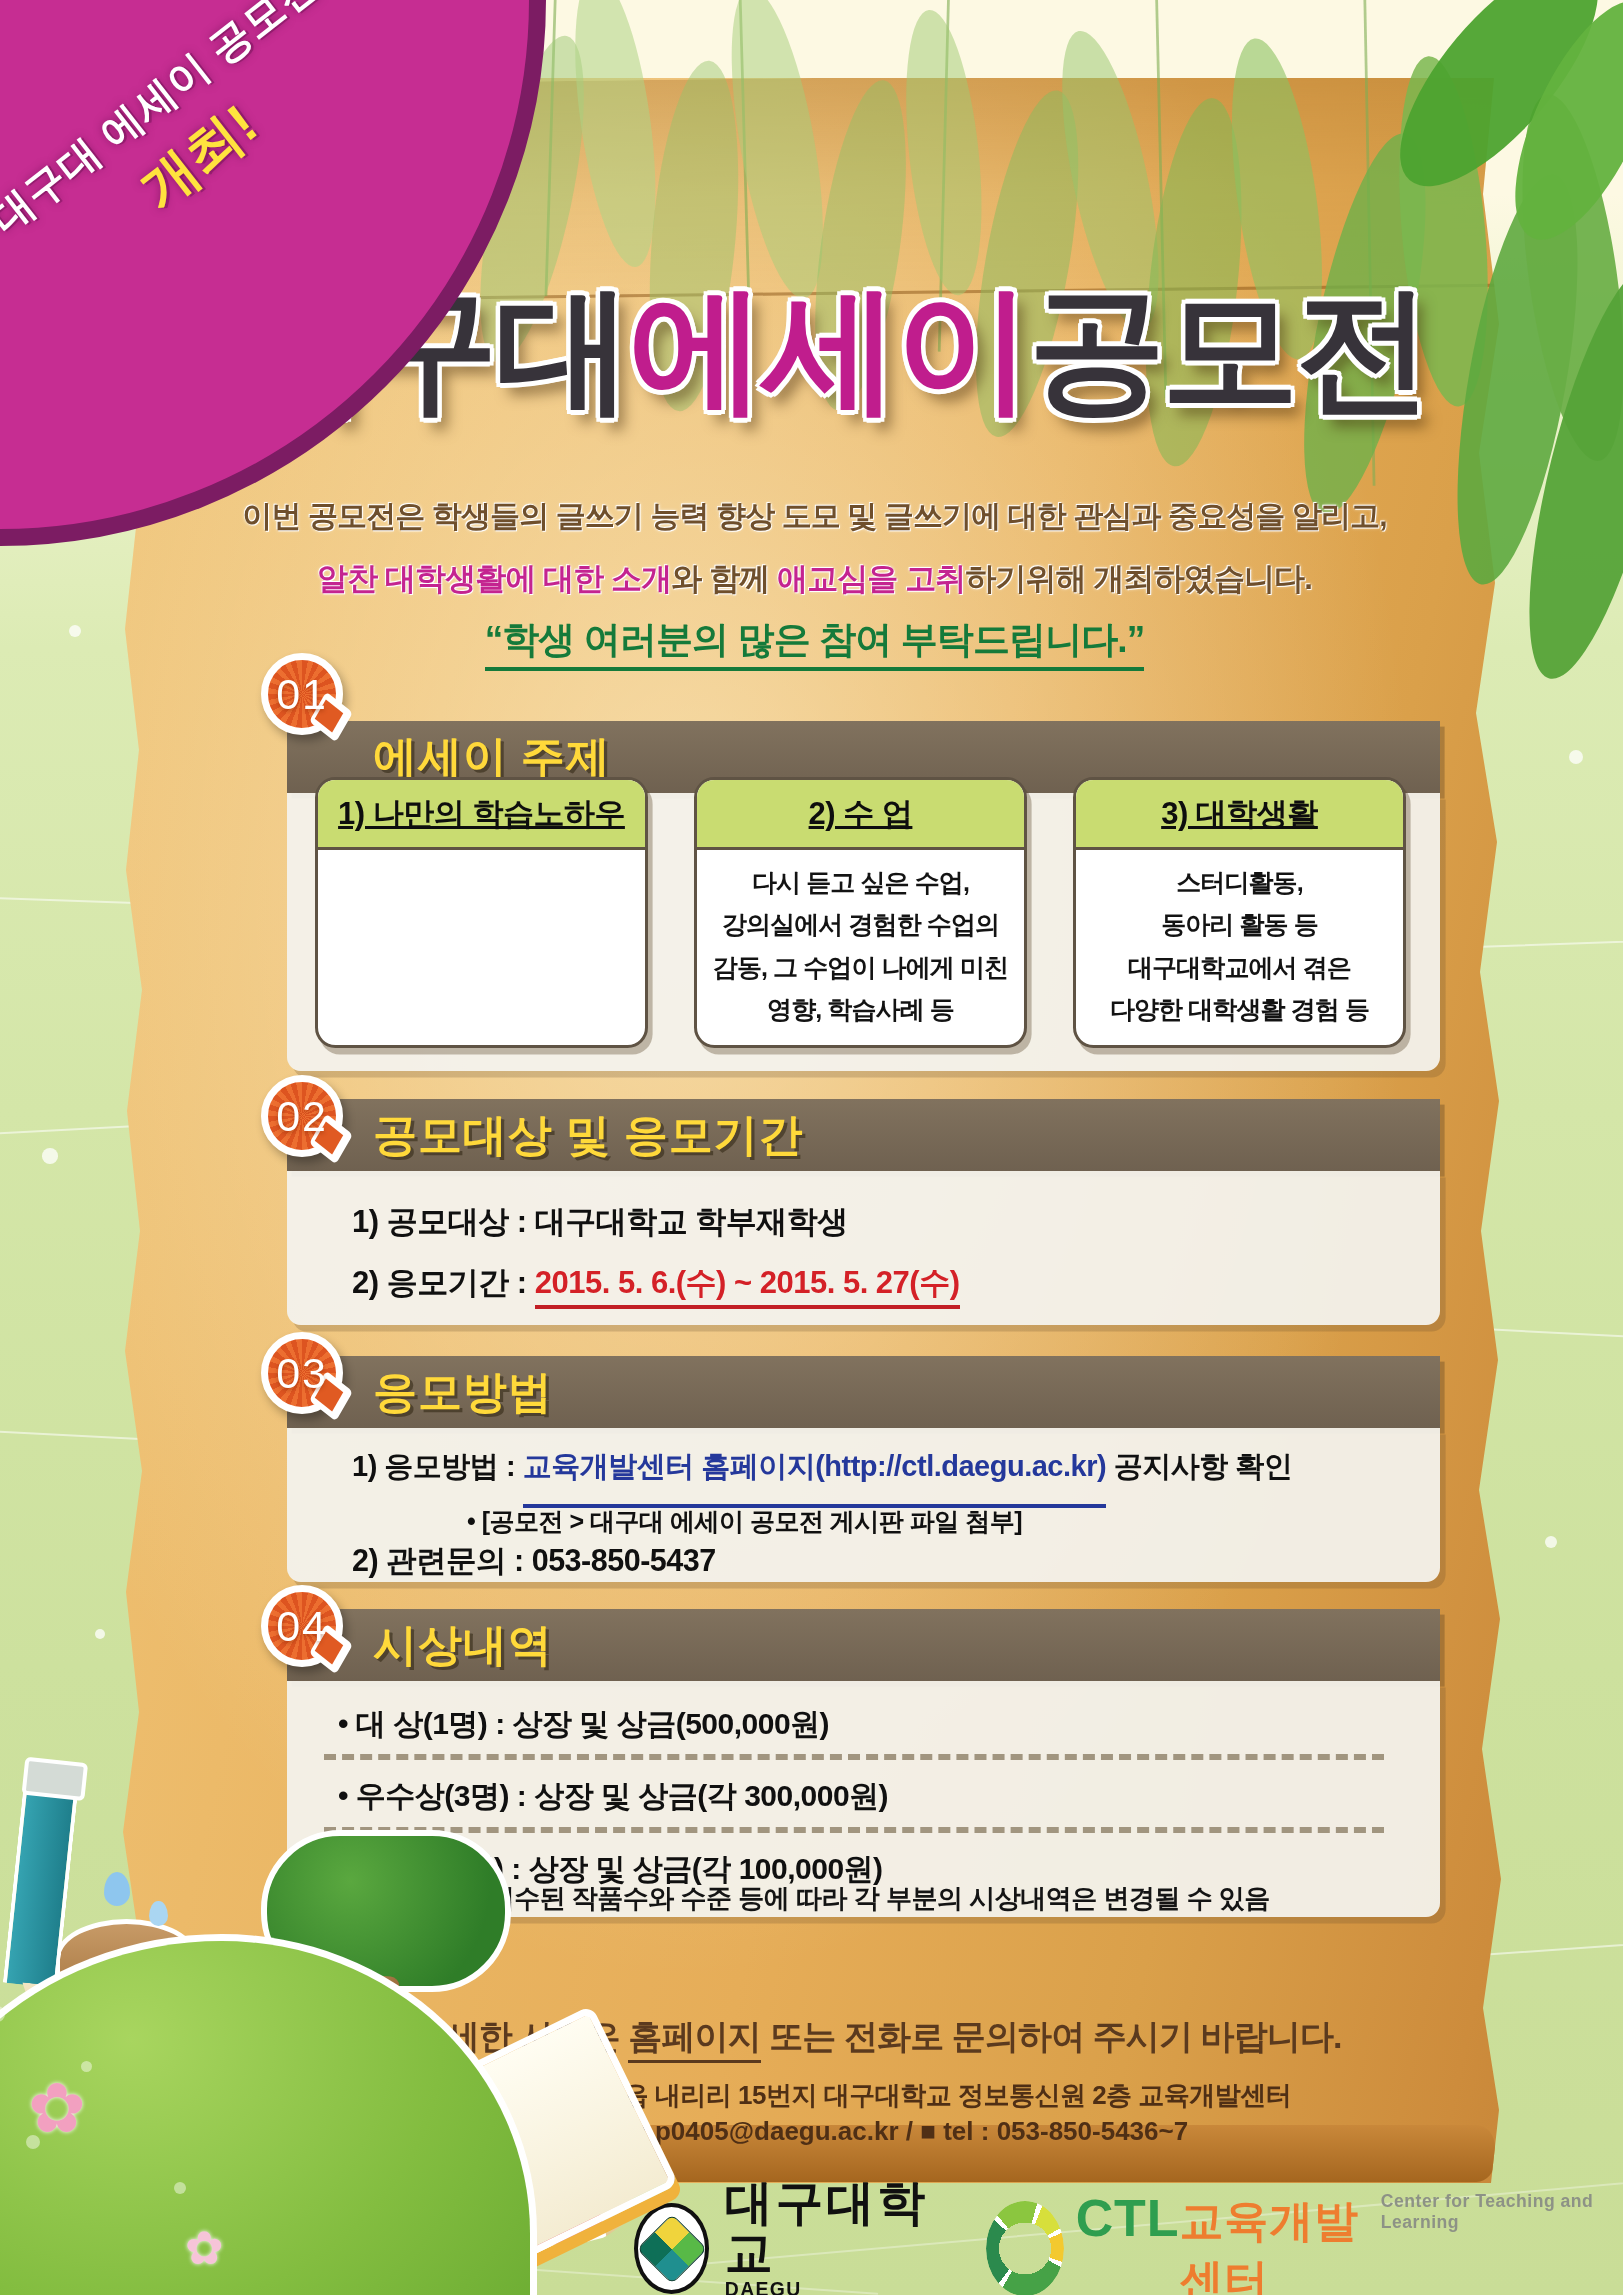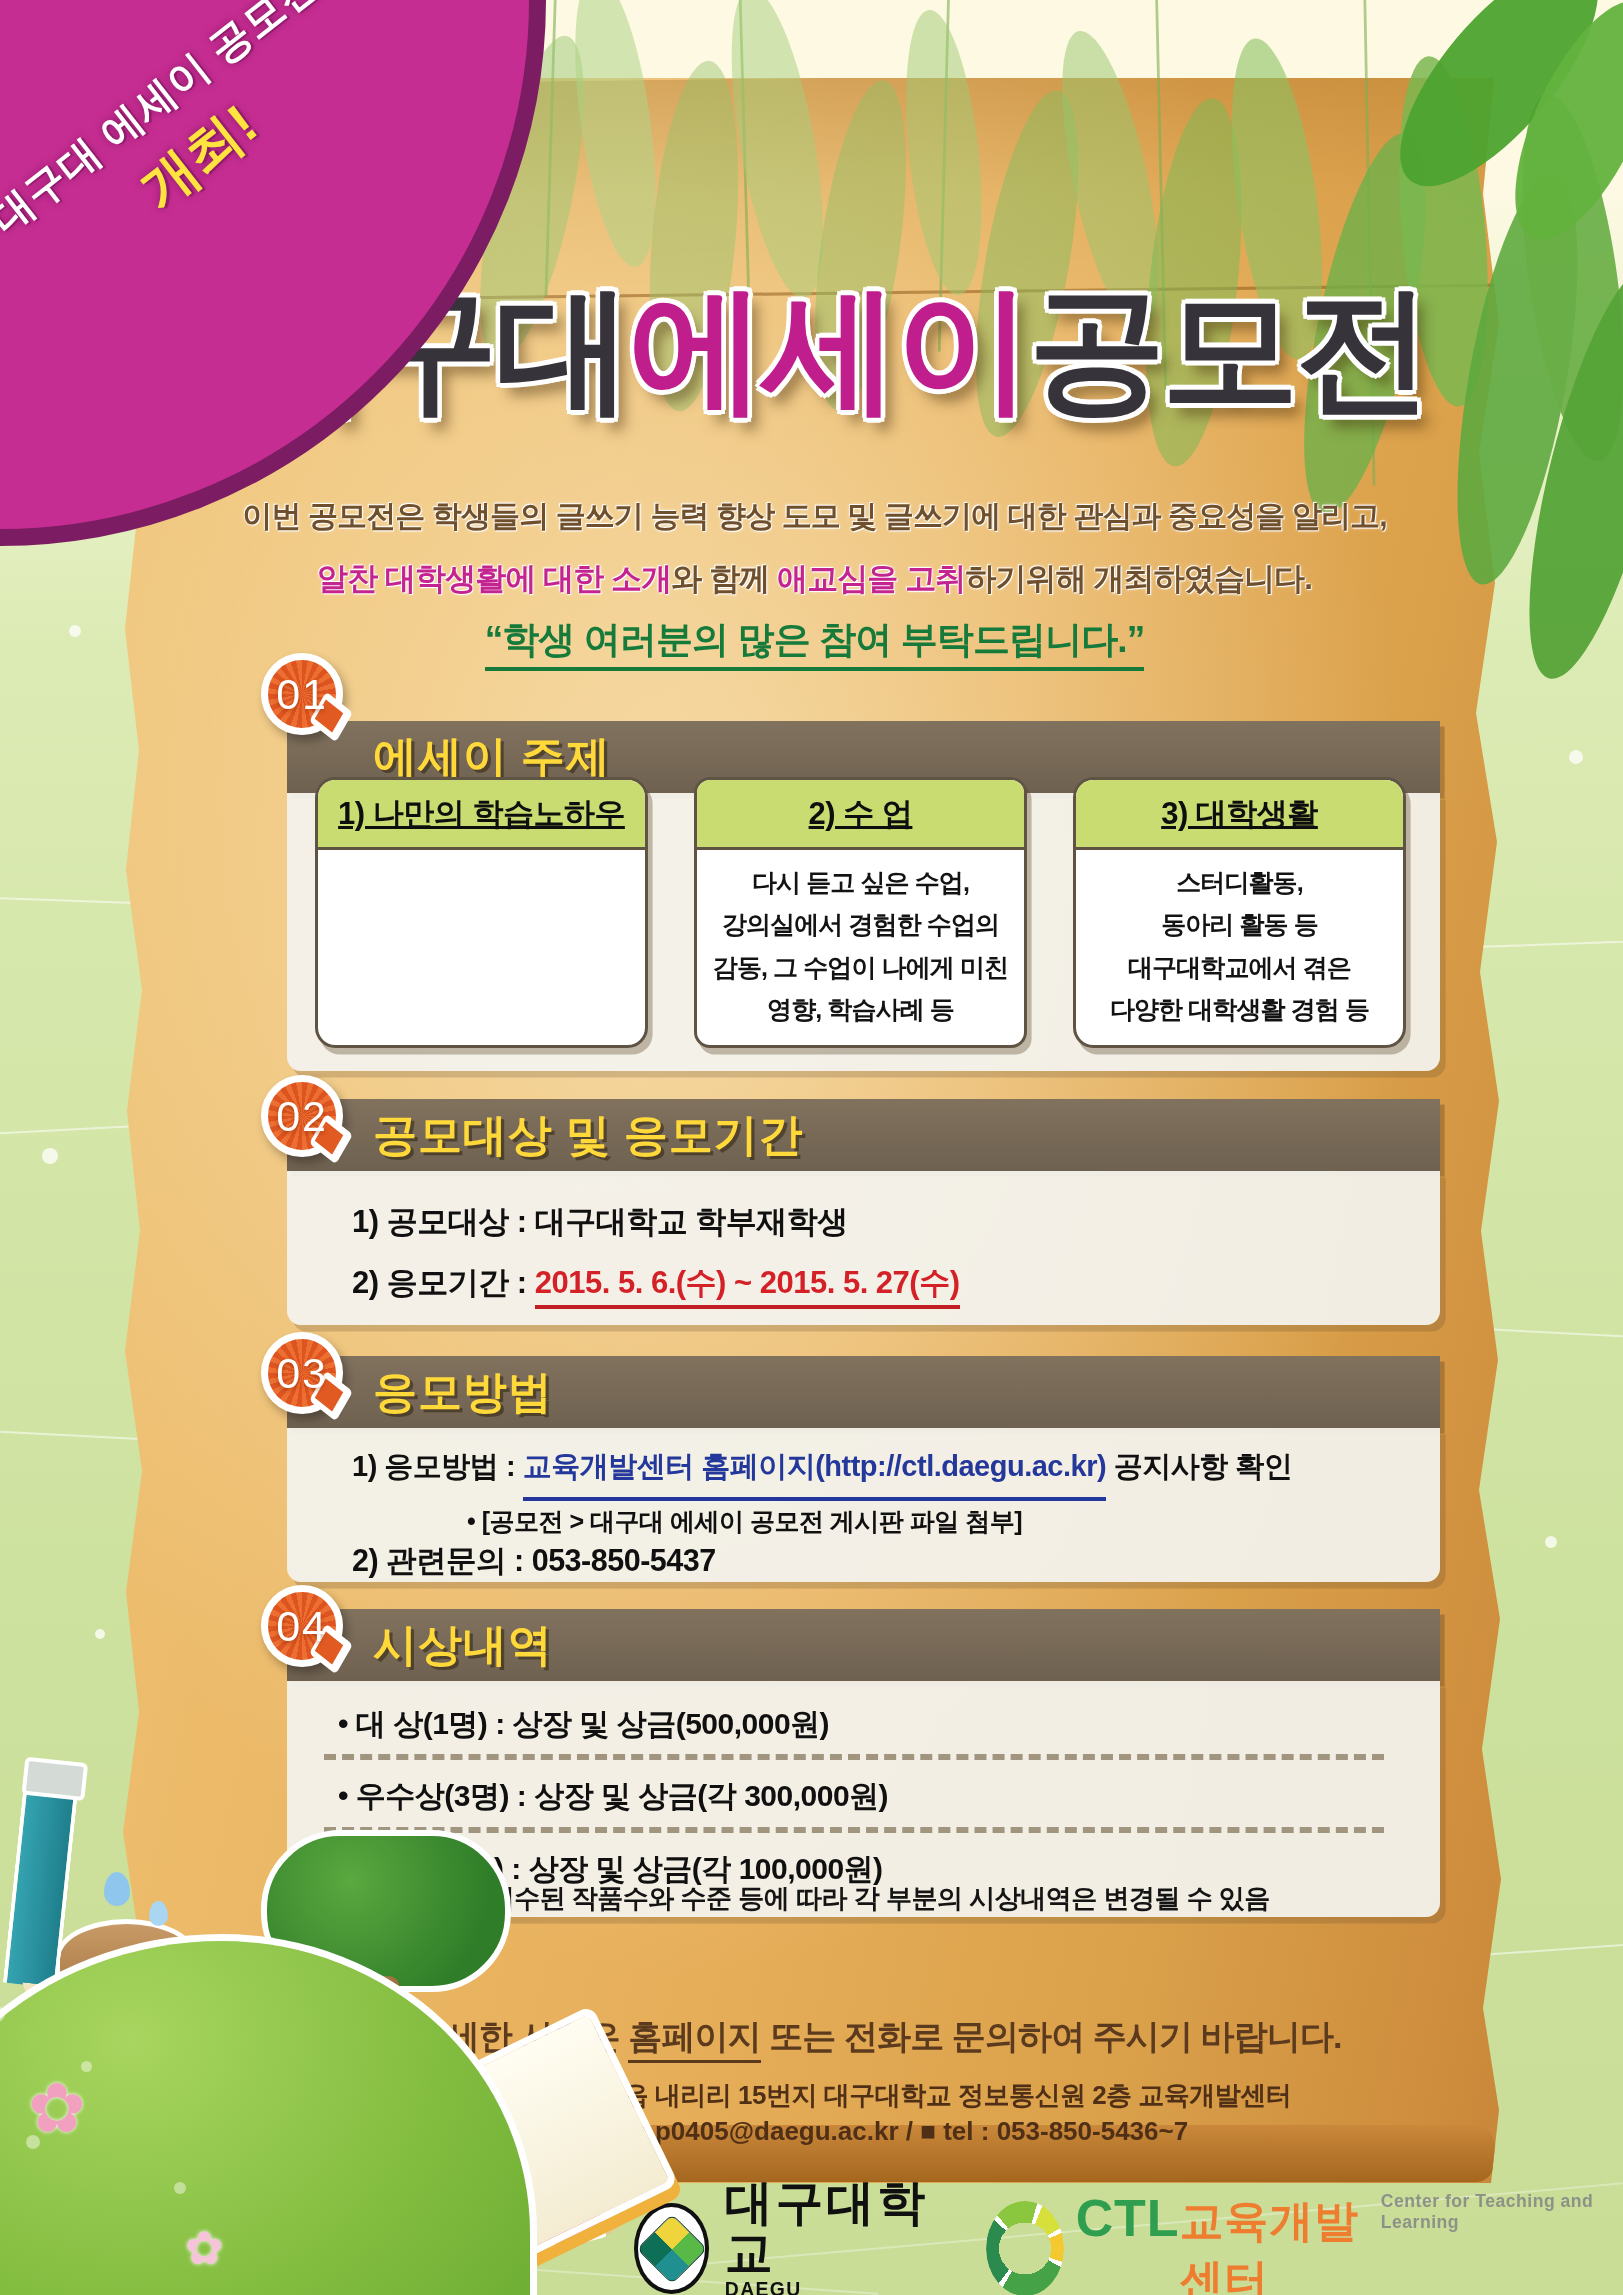--- a/index.html
+++ b/index.html
@@ -70,21 +70,21 @@
   .card { position:absolute; top:777px; width:333px; height:271px; z-index:5; background:#fff;
     border:3.7px solid #5f5344; border-radius:20.4px; overflow:hidden; box-shadow:4.6px 6.5px 0 rgba(90,70,40,.35); }
   .card-head { height:70px; background:#c9dc71; border-bottom:3.7px solid #5f5344; display:flex; align-items:center; justify-content:center;
     font-size:31px; font-weight:800; color:#0e0e0e; letter-spacing:-0.5px; white-space:nowrap;text-decoration:underline; }
   .card-body { height:calc(100% - 74px); display:flex; align-items:center; justify-content:center; text-align:center;
     font-size:25px; line-height:1.7; font-weight:700; color:#131313; white-space:pre-line; letter-spacing:-0.9px; }
 
   
   .sline { position:absolute; z-index:5; font-weight:800; color:#101010; white-space:nowrap; letter-spacing:-0.5px; }
   .red-val { color:#d42127; border-bottom:4.6px solid #c21f25; padding-bottom:4.6px; }
-  .blue-link { color:#24389b; border-bottom:4.6px solid #24389b; padding-bottom:15px; }
+  .blue-link { color:#24389b; border-bottom:4.6px solid #24389b; padding-bottom:22px; }
   .dotted-sep { position:absolute; z-index:5; width:1060px; border-top:6px dashed #a1957f; }
   .award-note { position:absolute; left:287px; width:1153px; z-index:5; text-align:center; font-size:26px; font-weight:800; color:#141414; letter-spacing:-0.5px; }
 
   
   .foot { position:absolute; left:213px; width:1296px; z-index:5; text-align:center; white-space:nowrap; }
   .foot-note { top:2014px; font-size:34px; font-weight:800; color:#5b3a1e; letter-spacing:-0.9px; }
   .foot-note .ul { border-bottom:3.7px solid #5b3a1e; padding-bottom:4.6px; }
   .foot-addr { top:2078px; font-size:26px; font-weight:800; color:#4f2f15; letter-spacing:-0.5px; }
   .foot-contact { top:2116px; font-size:26px; font-weight:800; color:#4f2f15; letter-spacing:0; }
 
@@ -217,21 +217,21 @@
     <span class="bar-title">에세이 주제</span>
   </div>
   <div class="sec-panel" style="top:793px;height:278px;"></div>
   <div class="badge" style="top:653px;">
       <span class="num">01</span>
     </div>
 
   <div class="card" style="left:315px;">
     <div class="card-head">1) 나만의 학습노하우</div>
   </div>
-  <div class="card" style="left:694px;border-radius:16px;">
+  <div class="card" style="left:694px;">
     <div class="card-head">2) 수 업</div>
     <div class="card-body">다시 듣고 싶은 수업,
 강의실에서 경험한 수업의
 감동, 그 수업이 나에게 미친
 영향, 학습사례 등</div>
   </div>
   <div class="card" style="left:1073px;">
     <div class="card-head">3) 대학생활</div>
     <div class="card-body">스터디활동,
 동아리 활동 등

